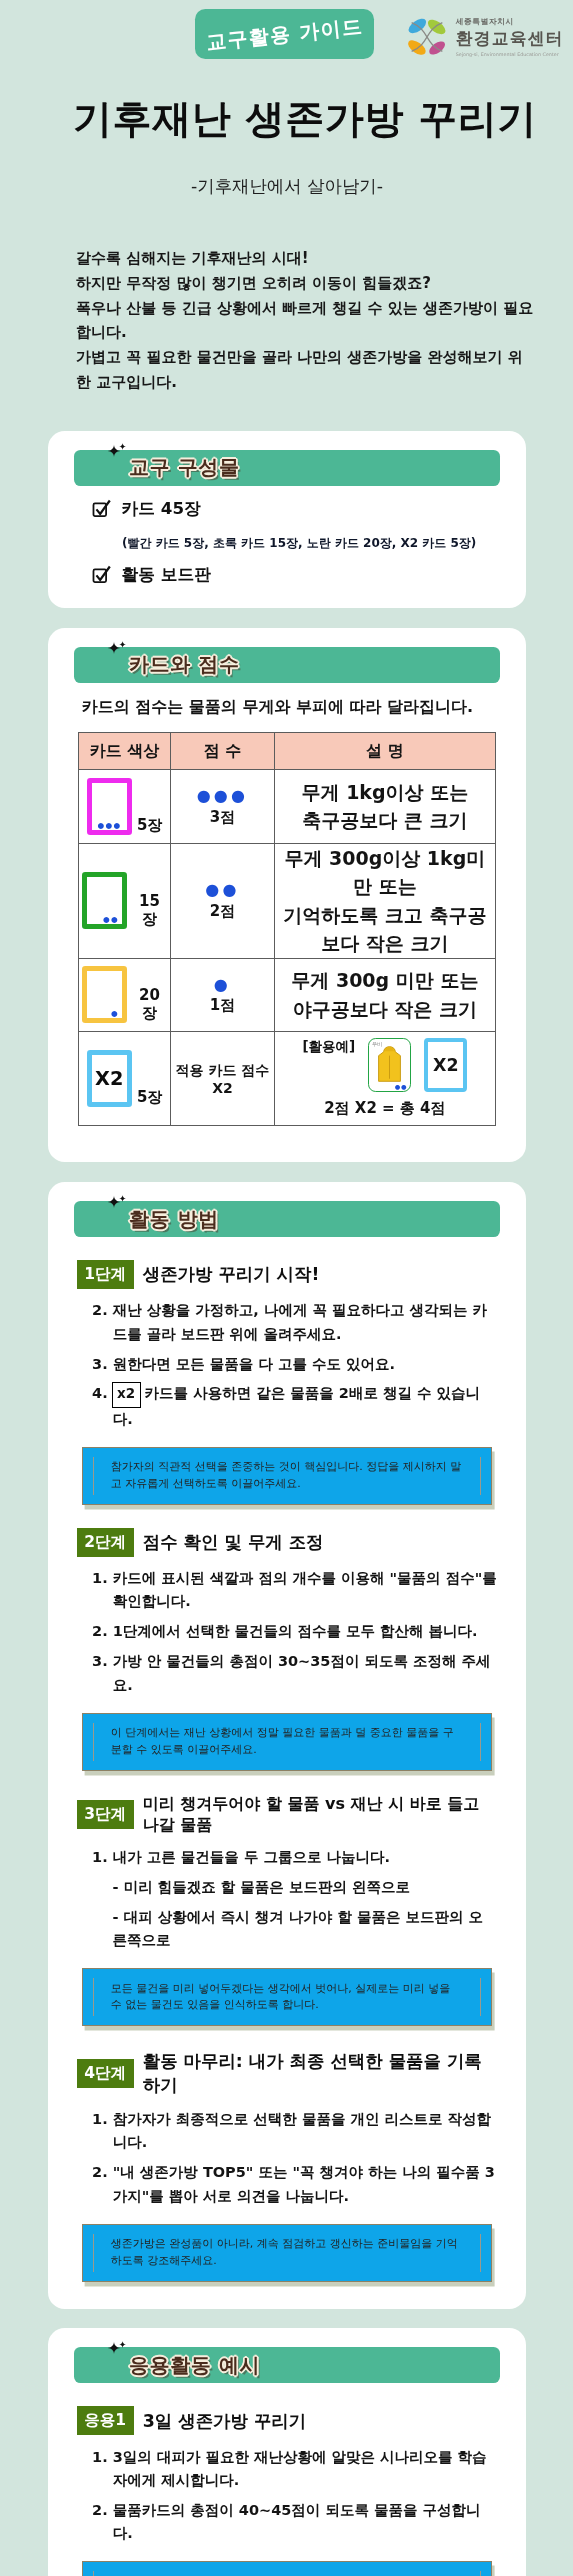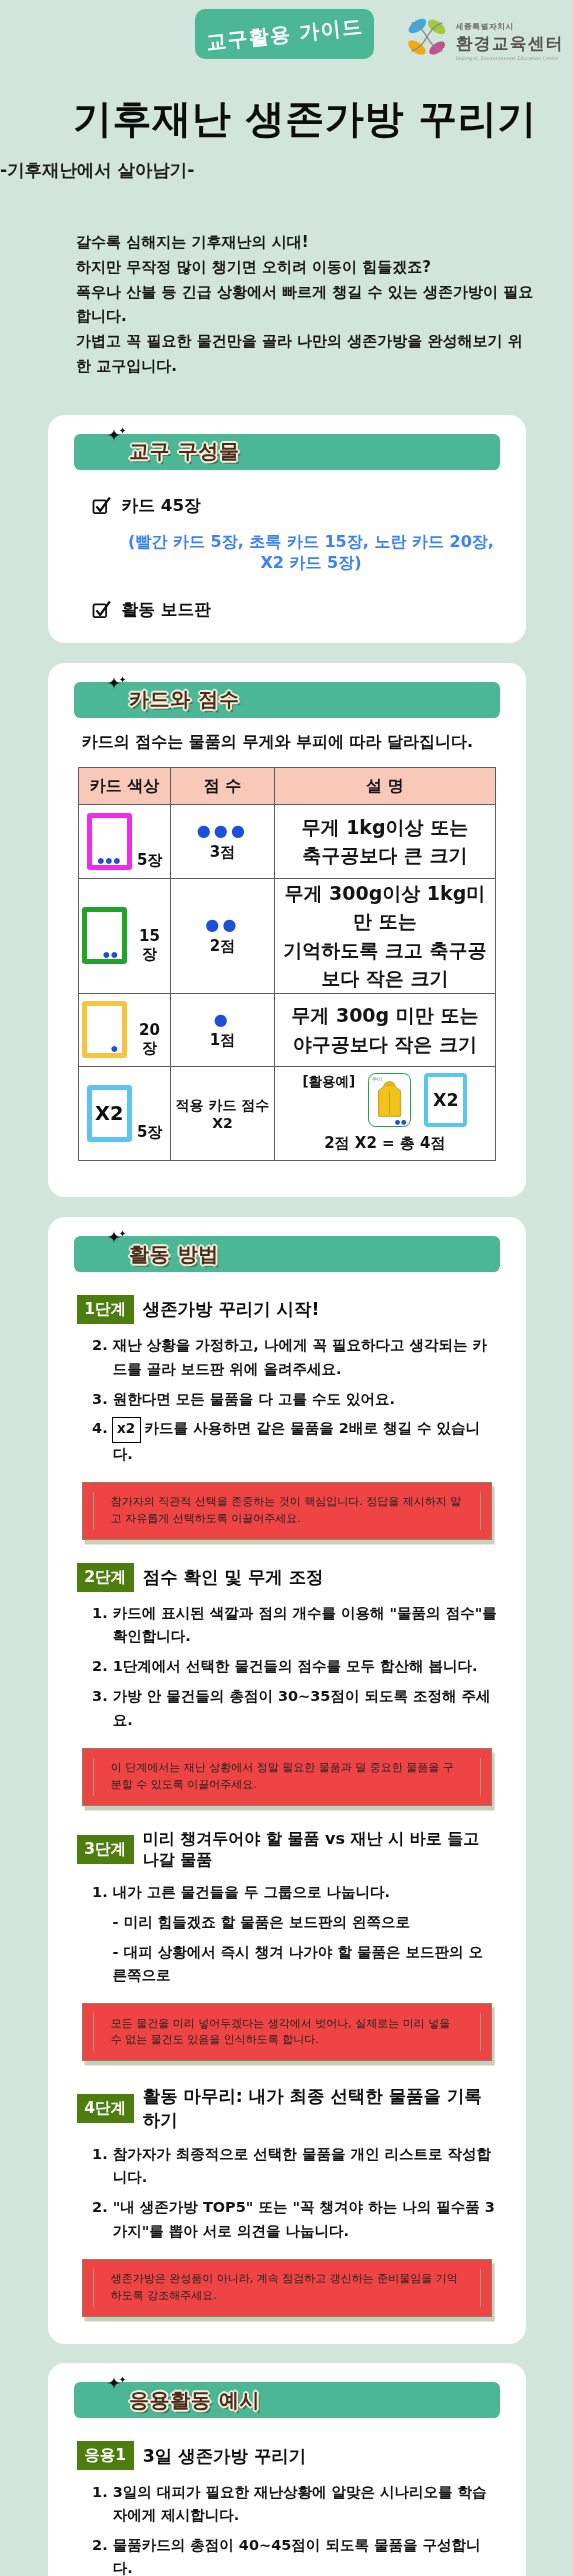--- a/index.html
+++ b/index.html
@@ -16,29 +16,29 @@
     width: 179px; height: 50px; margin-left: 195px;
     background: #4cb795; border-radius: 10.3px;
     display: flex; align-items: center; justify-content: center;
   }
   .badge span {
     color: #fff; font-size: 20px; font-weight: 800; letter-spacing: 1.3px;
     transform: rotate(-6deg); display: inline-block;
   }
   .logo-top {
     position: absolute; top: 13px; right: 10.3px;
-    display: flex; align-items: flex-end; gap: 5.2px;
+    display: flex; align-items: center; gap: 5.2px;
   }
   .logo-top .lt1 { font-size: 7.7px; color: #6a6a66; font-weight: 700; letter-spacing: 0.6px; }
   .logo-top .lt2 { font-size: 16.7px; color: #57554f; font-weight: 700; letter-spacing: 1.3px; }
   .logo-top .lt3 { font-size: 4.8px; color: #9a9a96; margin-top: 1.3px; }
 
   
   h1.title { text-align: center; font-size: 39px; font-weight: 900; color: #0d0d0d; margin-top: 33px; letter-spacing: 0.6px; padding-left: 36px; }
-  .subtitle { font-size: 17.4px; font-weight: 700; color: #1e1e1e; margin-top: 12px; }
+  .subtitle { text-align: center; font-size: 17.4px; font-weight: 400; color: #1e1e1e; margin-top: 28px; }
   .intro { margin: 48px 39px 0 76px; font-size: 15px; font-weight: 600; line-height: 1.65; color: #171717; }
 
   
   .card {
     background: #fff; border-radius: 16.7px;
     margin: 19.3px 48px 0; padding: 19.3px 26px 22px;
   }
 
   
   .sec-bar {
@@ -51,24 +51,24 @@
   .sec-sparkles .s2 { font-size: 9.7px; position: relative; top: -6.4px; left: -2.6px; }
   .sec-title {
     font-size: 20px; font-weight: 900; color: #4a2c1d; letter-spacing: 0.6px;
     text-shadow:
       -1.3px -1.3px 0 #f6eedd, 1.3px -1.3px 0 #f6eedd, -1.3px 1.3px 0 #f6eedd, 1.3px 1.3px 0 #f6eedd,
       -1.9px 0 0 #f6eedd, 1.9px 0 0 #f6eedd, 0 -1.9px 0 #f6eedd, 0 1.9px 0 #f6eedd,
       2.6px 3.2px 0 rgba(74,44,29,0.45);
   }
 
   
-  .check-row { display: flex; align-items: center; gap: 10.3px; margin: 24px 0 0 18px; }
+  .check-row { display: flex; align-items: center; gap: 10.3px; margin: 11px 0 0 18px; }
   .check-row .cb { width: 19.3px; height: 19.3px; flex: 0 0 19.3px; }
   .check-row .lbl { font-size: 16.7px; font-weight: 700; color: #111; }
-  .check-detail { font-size: 16px; font-weight: 700; color: #3b82f6; margin: 15.5px 0 3.9px 48px; text-align: center; }
+  .check-detail { font-size: 12px; font-weight: 700; color: #0f172a; margin: 15.5px 0 3.9px 48px; }
 
   
   .tbl-intro { font-size: 16px; font-weight: 700; color: #141414; margin: 14px 0 13px 7.7px; }
   table.ctable { width: 98%; margin: 14px auto; border-collapse: collapse; border: 1.3px solid #3a3a3a; }
   table.ctable th, table.ctable td { border: 1.3px solid #5c5c5c; text-align: center; vertical-align: middle; }
   table.ctable thead th { background: #f8c9b9; font-size: 16px; font-weight: 800; padding: 7.7px 2.6px; }
   .col-color { width: 22%; } .col-score { width: 25%; } .col-desc { width: 53%; }
 
   .swatch-wrap { display: flex; align-items: flex-end; justify-content: center; gap: 5.2px; padding: 7.7px 2.6px; }
   .swatch { width: 45px; height: 57px; border: 5.2px solid #000; border-radius: 3.2px; background: #fff; position: relative; }
@@ -101,21 +101,21 @@
   .step { margin: 23px 2.6px 0; }
   .step-head { display: flex; align-items: center; gap: 9px; margin-bottom: 10.3px; }
   .step-badge { background: #4d7c0f; color: #fff; font-size: 15.5px; font-weight: 800; padding: 3.9px 7.7px; flex: 0 0 auto; }
   .step-title { font-size: 17.4px; font-weight: 800; color: #0f0f0f; }
   .item { font-size: 14.5px; font-weight: 600; color: #141414; line-height: 1.62; margin: 6.4px 0 6.4px 15.5px; padding-left: 20.6px; text-indent: -20.6px; }
   .item b { font-weight: 800; }
   .bullet { margin-left: 36px; padding-left: 0; text-indent: 0; }
   .x2box { display: inline-block; border: 1.6px solid #000; padding: 0 4.5px 1.3px; font-weight: 700; margin: 0 3.9px; font-size: 13.5px; text-indent: 0; }
 
   .tip {
-    position: relative; background: #ef4444; border: 0.6px solid #8d8164;
+    position: relative; background: #0ea5e9; border: 0.6px solid #8d8164;
     box-shadow: 2.6px 4.5px 0 #c9cfbc; margin: 15.5px 5.2px 5.2px; padding: 11.6px 28px;
     font-size: 11px; font-weight: 500; color: #222; line-height: 1.5;
   }
   .tip::before, .tip::after {
     content: ""; position: absolute; top: 9px; bottom: 9px; width: 1.3px; background: #9a9a8e;
   }
   .tip::before { left: 10.3px; } .tip::after { right: 10.3px; }
 </style>
 </head>
 <body>

